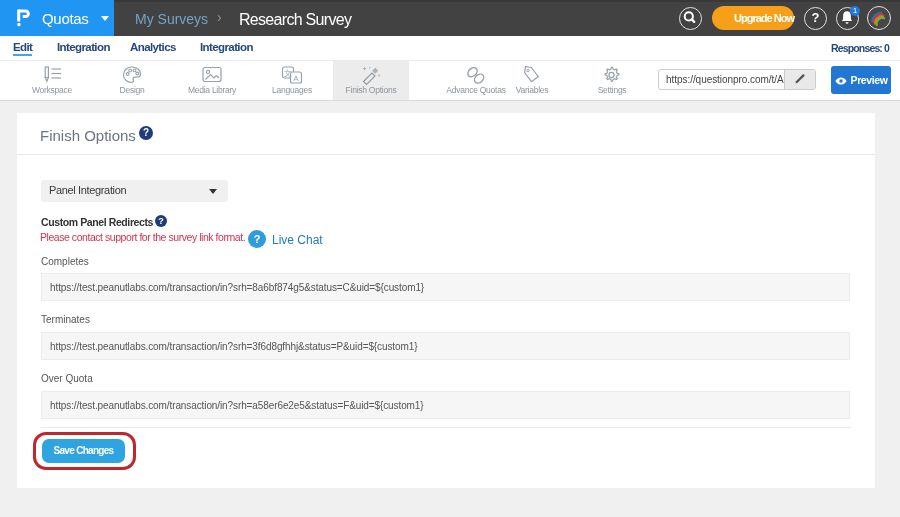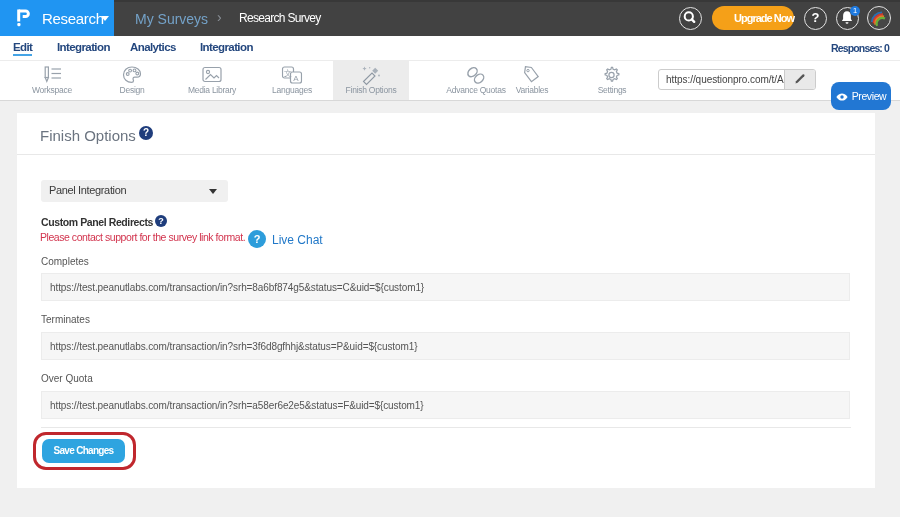--- a/index.html
+++ b/index.html
@@ -6,42 +6,42 @@
 html,body { width:900px; height:517px; background:#f0f0f0; font-family:"Liberation Sans", sans-serif; overflow:hidden; }
 
 
 .top { position:absolute; left:0; top:0; width:900px; height:36px; background:#424242; }
 .logo { position:absolute; left:0; top:0; width:114px; height:36px; background:#2095f2; }
 .logo svg.pmark { position:absolute; left:17px; top:9px; }
 .logo .word { position:absolute; left:42px; top:10px; color:#fff; font-size:15px; letter-spacing:-0.3px; }
 .logo .caret { position:absolute; left:101px; top:16px; width:0; height:0; border-left:4.5px solid transparent; border-right:4.5px solid transparent; border-top:5.5px solid #fff; }
 .crumb1 { position:absolute; left:135px; top:11px; color:#74a2c8; font-size:14px; }
 .crumbsep { position:absolute; left:217px; top:9px; color:#8a9097; font-size:14px; }
-.crumb2 { position:absolute; left:239px; top:11px; color:#ffffff; font-size:12px; letter-spacing:-0.7px; }
+.crumb2 { position:absolute; left:239px; top:11px; color:#ffffff; font-size:16px; letter-spacing:-0.7px; }
 .ring { position:absolute; top:7px; width:23px; height:23px; border:1.5px solid #e2e2e2; border-radius:50%; }
 .upgrade { position:absolute; left:712px; top:6px; width:82px; height:24px; background:#f5a018; border-radius:12px; color:#fff; font-size:11px; font-weight:bold; letter-spacing:-1px; text-align:right; line-height:24px; }
 .badge { position:absolute; left:850px; top:6px; width:10px; height:10px; background:#1e7ae0; border-radius:50%; color:#fff; font-size:7.5px; text-align:center; line-height:10px; }
 .qmark { color:#fff; font-size:13px; font-weight:bold; text-align:center; line-height:20px; width:100%; display:block; }
 
 
 .nav { position:absolute; left:0; top:36px; width:900px; height:25px; background:#fff; border-bottom:1px solid #ececec; }
 .nav a { position:absolute; top:5px; color:#24477e; font-size:11.5px; font-weight:bold; text-decoration:none; letter-spacing:-0.6px; }
 .nav .resp { position:absolute; left:831px; top:6px; color:#24477e; font-size:10.5px; font-weight:bold; letter-spacing:-0.85px; }
 .editu { position:absolute; left:13px; top:18px; width:19px; height:2px; background:#45a4e6; }
 
 
 .toolbar { position:absolute; left:0; top:61px; width:900px; height:40px; background:#fff; border-bottom:1px solid #d8d8d8; }
 .ttab { position:absolute; top:0; width:80px; height:39px; text-align:center; }
 .ttab.active { background:#ececec; }
 .ttab .lbl { position:absolute; left:0; right:0; top:24px; font-size:8.5px; color:#8b95a0; letter-spacing:-0.25px; }
 .ttab svg { position:absolute; left:50%; top:5px; transform:translateX(-50%); }
 .urlbox { position:absolute; left:658px; top:8px; width:158px; height:21px; background:#fff; border:1px solid #ccc; border-radius:3px; }
 .urlbox .txt { position:absolute; left:7px; top:4px; font-size:10px; letter-spacing:-0.05px; color:#444; white-space:nowrap; overflow:hidden; width:133px; }
 .urlbox .pen { position:absolute; right:0; top:0; width:31px; height:19px; background:#e9e9e9; border-left:1px solid #ccc; border-radius:0 2px 2px 0; text-align:center; }
-.preview { position:absolute; left:831px; top:21px; width:60px; height:28px; background:#2277d3; border-radius:8px; color:#fff; font-size:10.5px; letter-spacing:-0.4px; text-align:center; line-height:28px; }
+.preview { position:absolute; left:831px; top:5px; width:60px; height:28px; background:#2277d3; border-radius:3px; color:#fff; font-size:10.5px; letter-spacing:-0.4px; text-align:center; line-height:28px;font-weight:bold; }
 
 
 .card { position:absolute; left:17px; top:113px; width:858px; height:375px; background:#fff; }
 .cardtitle { position:absolute; left:23px; top:14px; font-size:15px; color:#6b7480; }
 .titleq { position:absolute; left:122px; top:13px; width:14px; height:14px; background:#1f3d7c; border-radius:50%; color:#fff; font-size:10px; font-weight:bold; text-align:center; line-height:14px; }
 .titlediv { position:absolute; left:0; top:41px; width:858px; height:1px; background:#e8e8e8; }
 .dropdown { position:absolute; left:24px; top:67px; width:187px; height:22px; background:#f0f0f0; border-radius:3px; }
 .dropdown .dtxt { position:absolute; left:8px; top:4px; font-size:11px; letter-spacing:-0.35px; color:#3a3a3a; }
 .dropdown .dcaret { position:absolute; right:11px; top:9px; width:0; height:0; border-left:4px solid transparent; border-right:4px solid transparent; border-top:5px solid #333; }
 .cpr { position:absolute; left:24px; top:103px; font-size:10.5px; font-weight:bold; letter-spacing:-0.4px; color:#333; }
@@ -60,21 +60,21 @@
 <body>
 
 <div class="top">
   <div style="position:absolute;left:114px;top:0;width:786px;height:2px;background:#383838;"></div>
   <div class="logo">
     <svg class="pmark" width="14" height="18" viewBox="0 0 14 18">
       <rect x="0.2" y="0.5" width="3" height="12" fill="#fff"></rect>
       <path d="M1.7 2 L8.6 2 A2.75 2.75 0 0 1 8.6 7.5 L5.7 7.5" fill="none" stroke="#fff" stroke-width="3"></path>
       <rect x="0.3" y="14" width="3.2" height="3.2" rx="1.1" fill="#fff"></rect>
     </svg>
-    <span class="word">Research</span>
+    <span class="word">Quotas</span>
     <span class="caret"></span>
   </div>
   <span class="crumb1">My Surveys</span>
   <span class="crumbsep">›</span>
   <span class="crumb2">Research Survey</span>
   <div class="ring" style="left:679px;">
     <svg width="20" height="20" viewBox="0 0 20 20">
       <circle cx="8.8" cy="8.4" r="4.1" fill="none" stroke="#fff" stroke-width="2"></circle>
       <line x1="11.8" y1="11.4" x2="14.2" y2="13.8" stroke="#fff" stroke-width="2.4" stroke-linecap="round"></line>
     </svg>

